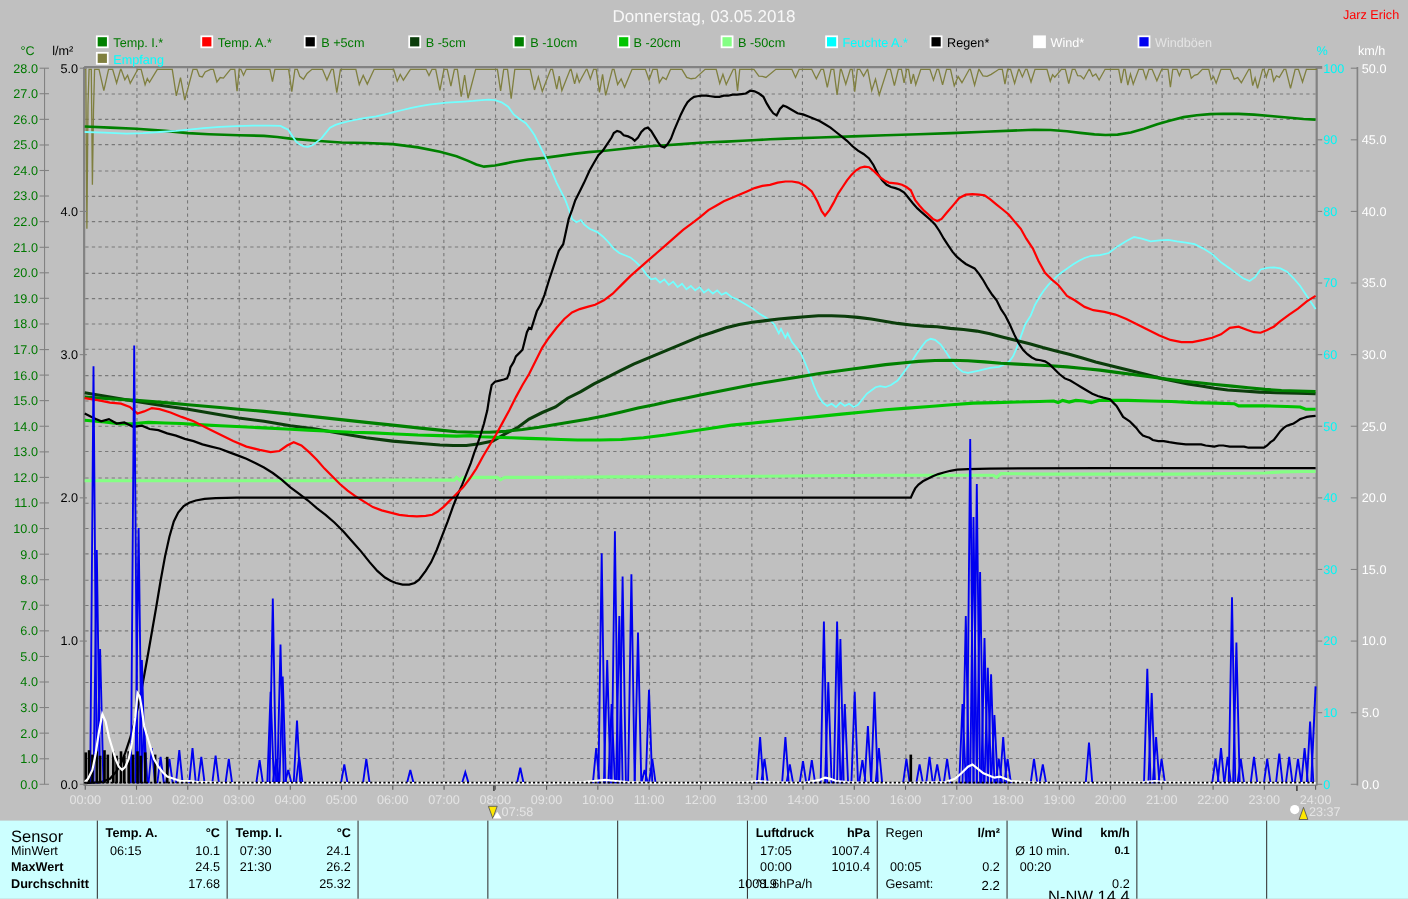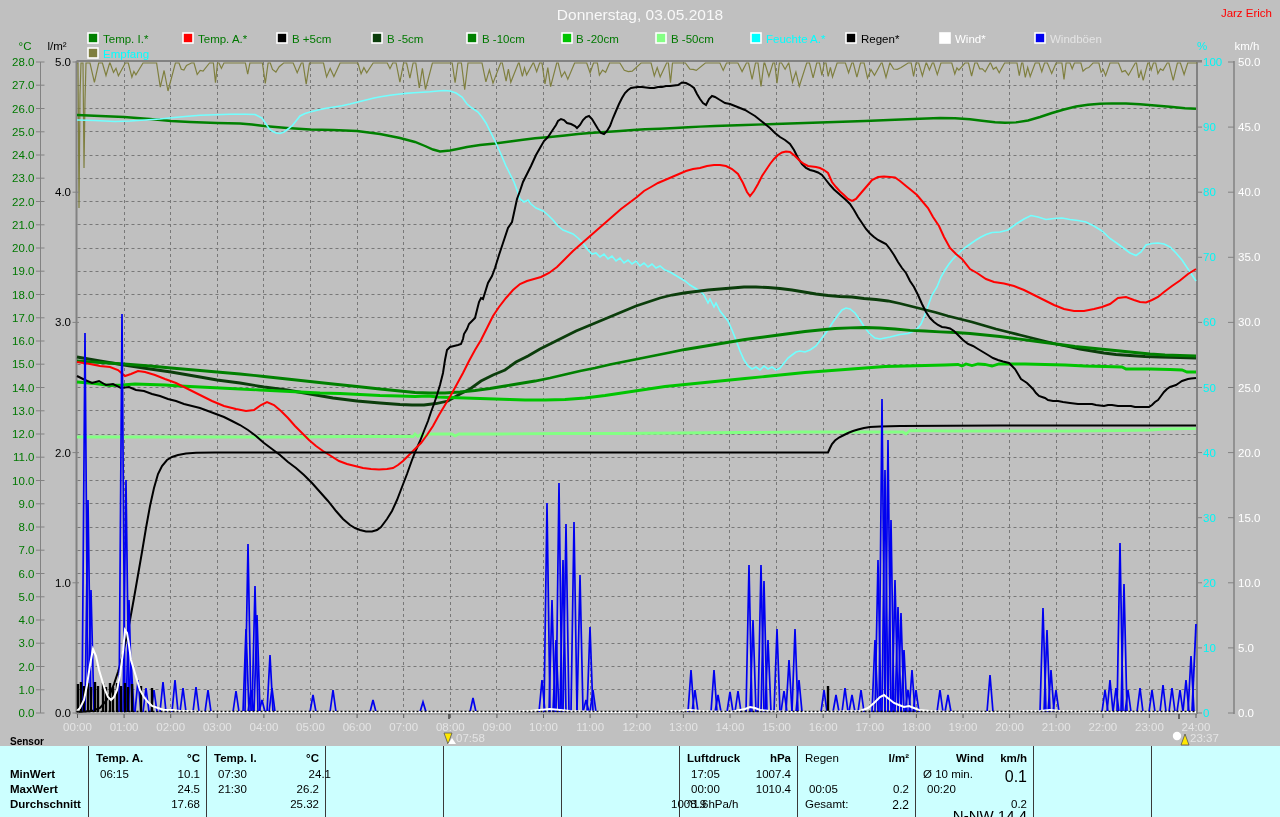--- a/index.html
+++ b/index.html
@@ -401,50 +401,50 @@
 <div style="position:absolute;left:88px;top:746px;width:1px;height:71px;background:#3a3a3a"></div>
 <div style="position:absolute;left:206px;top:746px;width:1px;height:71px;background:#3a3a3a"></div>
 <div style="position:absolute;left:325px;top:746px;width:1px;height:71px;background:#3a3a3a"></div>
 <div style="position:absolute;left:443px;top:746px;width:1px;height:71px;background:#3a3a3a"></div>
 <div style="position:absolute;left:561px;top:746px;width:1px;height:71px;background:#3a3a3a"></div>
 <div style="position:absolute;left:679px;top:746px;width:1px;height:71px;background:#3a3a3a"></div>
 <div style="position:absolute;left:797px;top:746px;width:1px;height:71px;background:#3a3a3a"></div>
 <div style="position:absolute;left:915px;top:746px;width:1px;height:71px;background:#3a3a3a"></div>
 <div style="position:absolute;left:1033px;top:746px;width:1px;height:71px;background:#3a3a3a"></div>
 <div style="position:absolute;left:1151px;top:746px;width:1px;height:71px;background:#3a3a3a"></div>
-<div style="position:absolute;left:10px;top:736px;font-size:10px;font-weight:bold;color:#000;white-space:nowrap">Sensor</div>
-<div style="position:absolute;left:10px;top:768px;font-size:11.5px;font-weight:bold;color:#000;white-space:nowrap">MinWert</div>
+<div style="position:absolute;left:10px;top:752px;font-size:15px;font-weight:normal;color:#000;white-space:nowrap">Sensor</div>
+<div style="position:absolute;left:10px;top:768px;font-size:11.5px;font-weight:normal;color:#000;white-space:nowrap">MinWert</div>
 <div style="position:absolute;left:10px;top:783px;font-size:11.5px;font-weight:bold;color:#000;white-space:nowrap">MaxWert</div>
 <div style="position:absolute;left:10px;top:798px;font-size:11.5px;font-weight:bold;color:#000;white-space:nowrap">Durchschnitt</div>
 <div style="position:absolute;left:96px;top:752px;font-size:11.5px;font-weight:bold;color:#000;white-space:nowrap">Temp. A.</div>
 <div style="position:absolute;left:80px;top:752px;width:120px;text-align:right;font-size:11.5px;font-weight:bold;color:#000;white-space:nowrap">°C</div>
 <div style="position:absolute;left:100px;top:768px;font-size:11.5px;font-weight:normal;color:#000;white-space:nowrap">06:15</div>
 <div style="position:absolute;left:80px;top:768px;width:120px;text-align:right;font-size:11.5px;font-weight:normal;color:#000;white-space:nowrap">10.1</div>
 <div style="position:absolute;left:100px;top:817px;font-size:11.5px;font-weight:normal;color:#000;white-space:nowrap">15:15</div>
 <div style="position:absolute;left:80px;top:783px;width:120px;text-align:right;font-size:11.5px;font-weight:normal;color:#000;white-space:nowrap">24.5</div>
 <div style="position:absolute;left:80px;top:798px;width:120px;text-align:right;font-size:11.5px;font-weight:normal;color:#000;white-space:nowrap">17.68</div>
 <div style="position:absolute;left:214px;top:752px;font-size:11.5px;font-weight:bold;color:#000;white-space:nowrap">Temp. I.</div>
 <div style="position:absolute;left:199px;top:752px;width:120px;text-align:right;font-size:11.5px;font-weight:bold;color:#000;white-space:nowrap">°C</div>
 <div style="position:absolute;left:218px;top:768px;font-size:11.5px;font-weight:normal;color:#000;white-space:nowrap">07:30</div>
-<div style="position:absolute;left:211px;top:768px;width:120px;text-align:right;font-size:11.5px;font-weight:normal;color:#000;white-space:nowrap">24.1</div>
+<div style="position:absolute;left:199px;top:768px;width:120px;text-align:right;font-size:11.5px;font-weight:normal;color:#000;white-space:nowrap">24.1</div>
 <div style="position:absolute;left:218px;top:783px;font-size:11.5px;font-weight:normal;color:#000;white-space:nowrap">21:30</div>
 <div style="position:absolute;left:199px;top:783px;width:120px;text-align:right;font-size:11.5px;font-weight:normal;color:#000;white-space:nowrap">26.2</div>
 <div style="position:absolute;left:199px;top:798px;width:120px;text-align:right;font-size:11.5px;font-weight:normal;color:#000;white-space:nowrap">25.32</div>
 <div style="position:absolute;left:687px;top:752px;font-size:11.5px;font-weight:bold;color:#000;white-space:nowrap">Luftdruck</div>
 <div style="position:absolute;left:671px;top:752px;width:120px;text-align:right;font-size:11.5px;font-weight:bold;color:#000;white-space:nowrap">hPa</div>
 <div style="position:absolute;left:691px;top:768px;font-size:11.5px;font-weight:normal;color:#000;white-space:nowrap">17:05</div>
 <div style="position:absolute;left:671px;top:768px;width:120px;text-align:right;font-size:11.5px;font-weight:normal;color:#000;white-space:nowrap">1007.4</div>
 <div style="position:absolute;left:691px;top:783px;font-size:11.5px;font-weight:normal;color:#000;white-space:nowrap">00:00</div>
 <div style="position:absolute;left:671px;top:783px;width:120px;text-align:right;font-size:11.5px;font-weight:normal;color:#000;white-space:nowrap">1010.4</div>
 <div style="position:absolute;left:687px;top:798px;font-size:11.5px;font-weight:normal;color:#000;white-space:nowrap">^1.6hPa/h</div>
 <div style="position:absolute;left:671px;top:798px;width:120px;text-align:left;font-size:11.5px;font-weight:normal;color:#000;white-space:nowrap">1008.9</div>
 <div style="position:absolute;left:805px;top:752px;font-size:11.5px;font-weight:normal;color:#000;white-space:nowrap">Regen</div>
 <div style="position:absolute;left:789px;top:752px;width:120px;text-align:right;font-size:11.5px;font-weight:bold;color:#000;white-space:nowrap">l/m²</div>
 <div style="position:absolute;left:809px;top:783px;font-size:11.5px;font-weight:normal;color:#000;white-space:nowrap">00:05</div>
 <div style="position:absolute;left:789px;top:783px;width:120px;text-align:right;font-size:11.5px;font-weight:normal;color:#000;white-space:nowrap">0.2</div>
 <div style="position:absolute;left:805px;top:798px;font-size:11.5px;font-weight:normal;color:#000;white-space:nowrap">Gesamt:</div>
 <div style="position:absolute;left:789px;top:798px;width:120px;text-align:right;font-size:12px;font-weight:normal;color:#000;white-space:nowrap">2.2</div>
 <div style="position:absolute;left:956px;top:752px;font-size:11.5px;font-weight:bold;color:#000;white-space:nowrap">Wind</div>
 <div style="position:absolute;left:907px;top:752px;width:120px;text-align:right;font-size:11.5px;font-weight:bold;color:#000;white-space:nowrap">km/h</div>
 <div style="position:absolute;left:923px;top:768px;font-size:11.5px;font-weight:normal;color:#000;white-space:nowrap">Ø 10 min.</div>
-<div style="position:absolute;left:907px;top:768px;width:120px;text-align:right;font-size:16px;font-weight:normal;color:#000;white-space:nowrap">0.1</div>
+<div style="position:absolute;left:907px;top:768px;width:120px;text-align:right;font-size:10px;font-weight:bold;color:#000;white-space:nowrap">0.1</div>
 <div style="position:absolute;left:927px;top:783px;font-size:11.5px;font-weight:normal;color:#000;white-space:nowrap">00:20</div>
 <div style="position:absolute;left:907px;top:807px;width:120px;text-align:right;font-size:15px;font-weight:normal;color:#000;white-space:nowrap">N-NW 14.4</div>
 <div style="position:absolute;left:907px;top:798px;width:120px;text-align:right;font-size:11.5px;font-weight:normal;color:#000;white-space:nowrap">0.2</div>
 </body></html>

